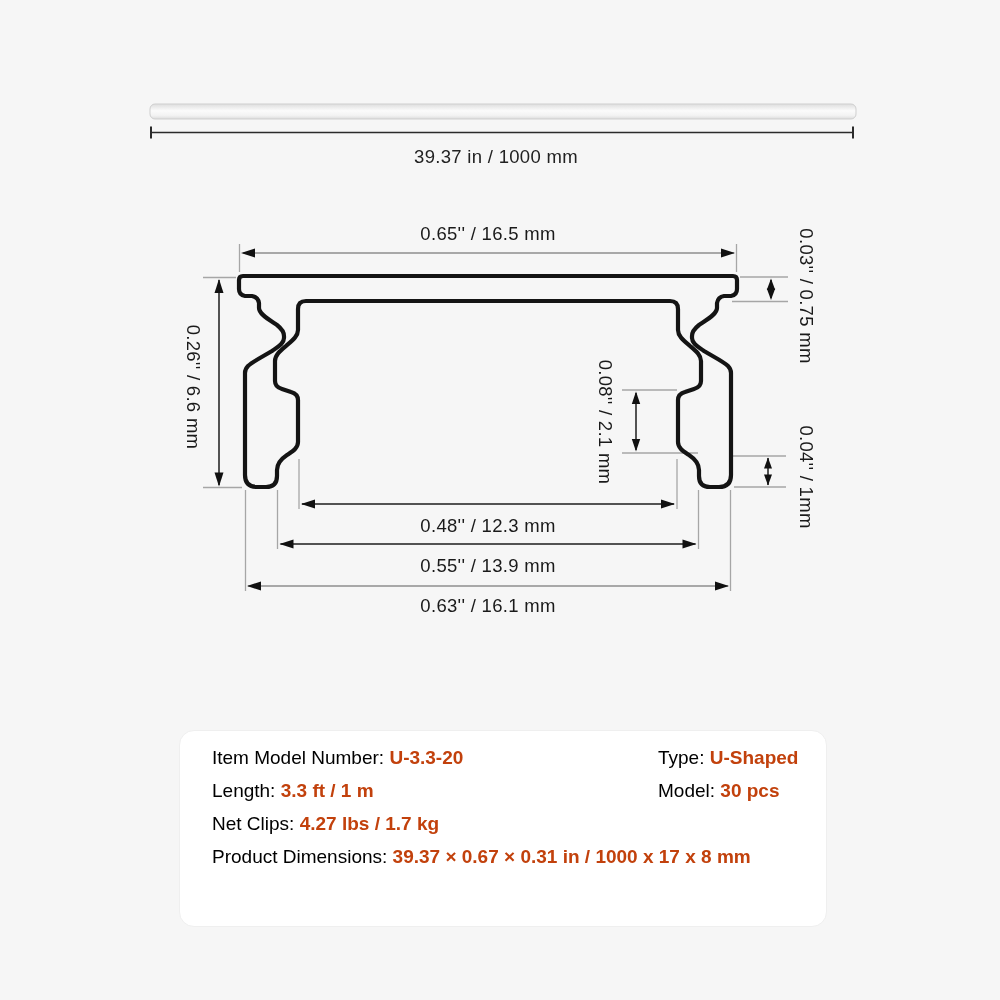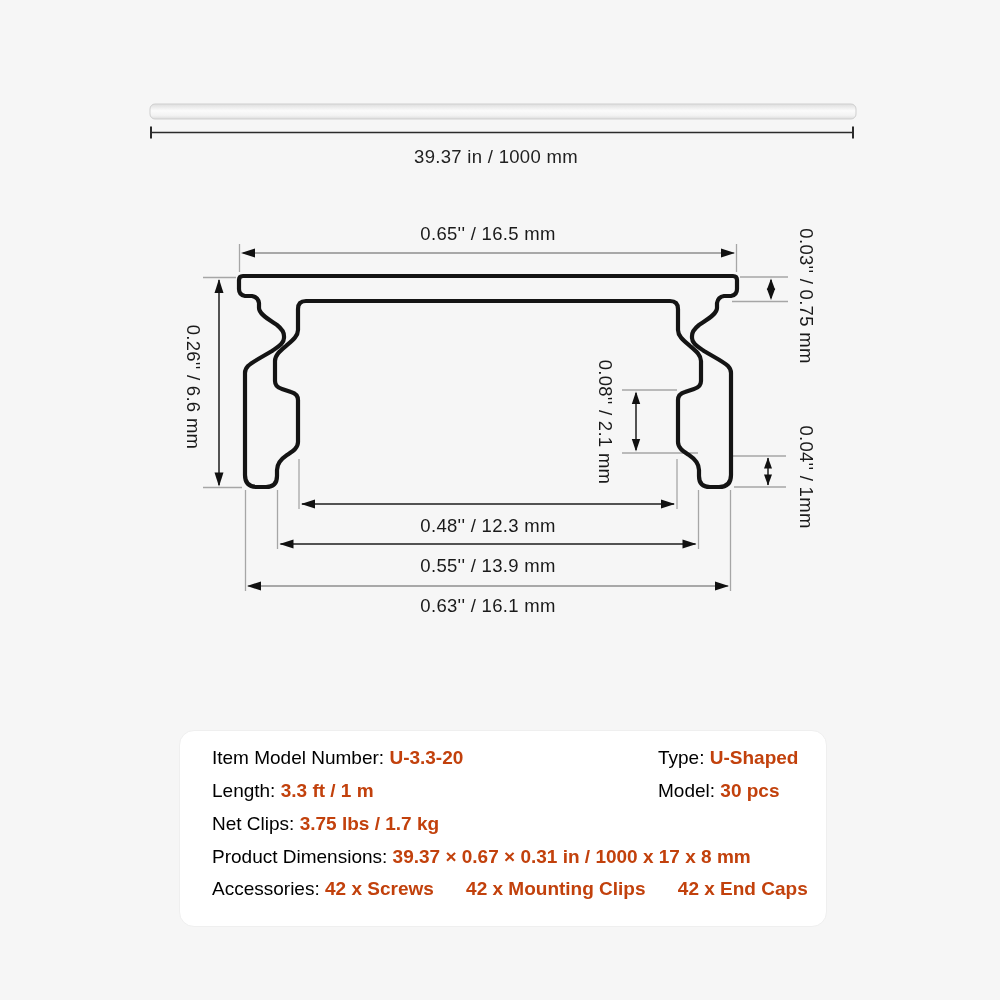--- a/index.html
+++ b/index.html
@@ -167,31 +167,25 @@
   <div class="spec-row row-1">
     <span class="lbl">Item Model Number:</span>
     <span class="val">U-3.3-20</span>
   </div>
   <div class="spec-row row-2">
     <span class="lbl">Length:</span>
     <span class="val">3.3 ft / 1 m</span>
   </div>
   <div class="spec-row row-3">
     <span class="lbl">Net Clips:</span>
-    <span class="val">3.75 lbs / 1.7 kg</span>
+    <span class="val">4.27 lbs / 1.7 kg</span>
   </div>
   <div class="spec-row row-4">
     <span class="lbl">Product Dimensions:</span>
     <span class="val">39.37 × 0.67 × 0.31 in / 1000 x 17 x 8 mm</span>
-  </div>
-  <div class="spec-row row-5">
-    <span class="lbl">Accessories:</span>
-    <span class="val acc-item">42 x Screws</span>
-    <span class="val acc-item">42 x Mounting Clips</span>
-    <span class="val acc-item">42 x End Caps</span>
   </div>
   <div class="spec-row row-1 side-col">
     <span class="lbl">Type:</span>
     <span class="val">U-Shaped</span>
   </div>
   <div class="spec-row row-2 side-col">
     <span class="lbl">Model:</span>
     <span class="val">30 pcs</span>
   </div>
 </div>

